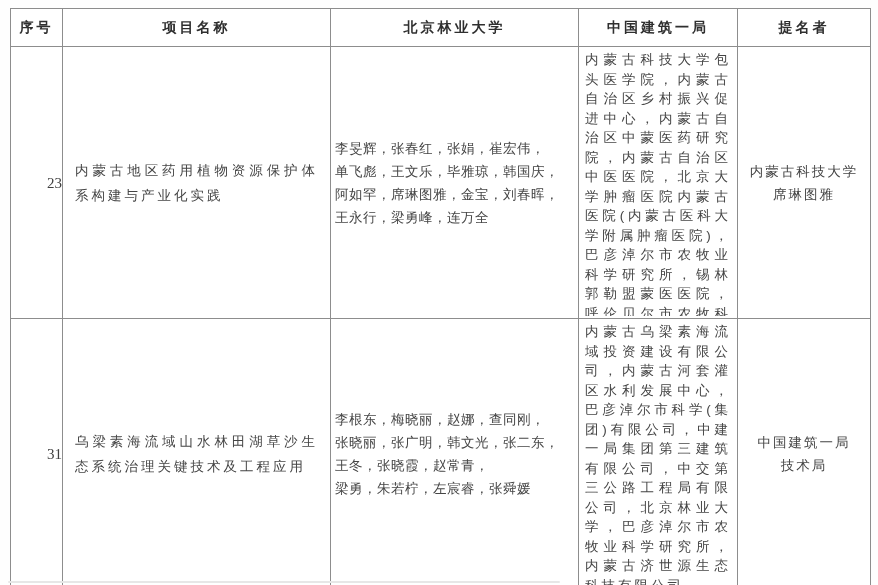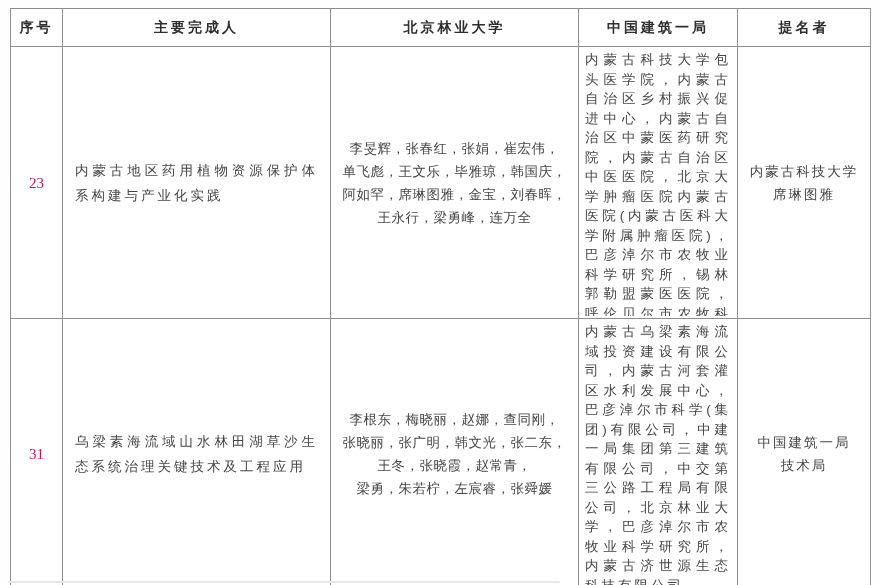--- a/index.html
+++ b/index.html
@@ -38,34 +38,34 @@
     vertical-align: middle;
     padding: 0;
   }
   .award-table td {
     vertical-align: middle;
     font-size: 13.5px;
     line-height: 22px;
     padding: 0;
   }
   td.cell-no {
-    text-align: center;
+    text-align: right;
     font-family: "Liberation Serif", "DejaVu Serif", serif;
     font-size: 15px;
-    color: #be185d;
+    color: #404040;
   }
   td.cell-project { padding: 0 12px; }
   .project-text {
     text-align: justify;
     text-justify: inter-character;
     letter-spacing: 3px;
     line-height: 25px;
     word-break: break-all;
   }
-  td.cell-people { text-align: center; padding: 0 4px; }
+  td.cell-people { text-align: left; padding: 0 4px; }
   .people-line {
     line-height: 23px;
     letter-spacing: 0.5px;
     white-space: nowrap;
   }
   td.cell-units { vertical-align: top; padding: 3px 6px 0 6px; }
   .units-text {
     height: 266px;
     overflow: hidden;
     text-align: justify;
@@ -97,21 +97,21 @@
     <colgroup>
       <col style="width:52px">
       <col style="width:268px">
       <col style="width:248px">
       <col style="width:159px">
       <col style="width:133px">
     </colgroup>
     <thead>
       <tr>
         <th>序号</th>
-        <th>主要完成人</th>
+        <th>项目名称</th>
         <th>北京林业大学</th>
         <th>中国建筑一局</th>
         <th>提名者</th>
       </tr>
     </thead>
     <tbody>
       <tr>
         <td class="cell-no">23</td>
         <td class="cell-project">
           <div class="project-text">内蒙古地区药用植物资源保护体系构建与产业化实践</div>

